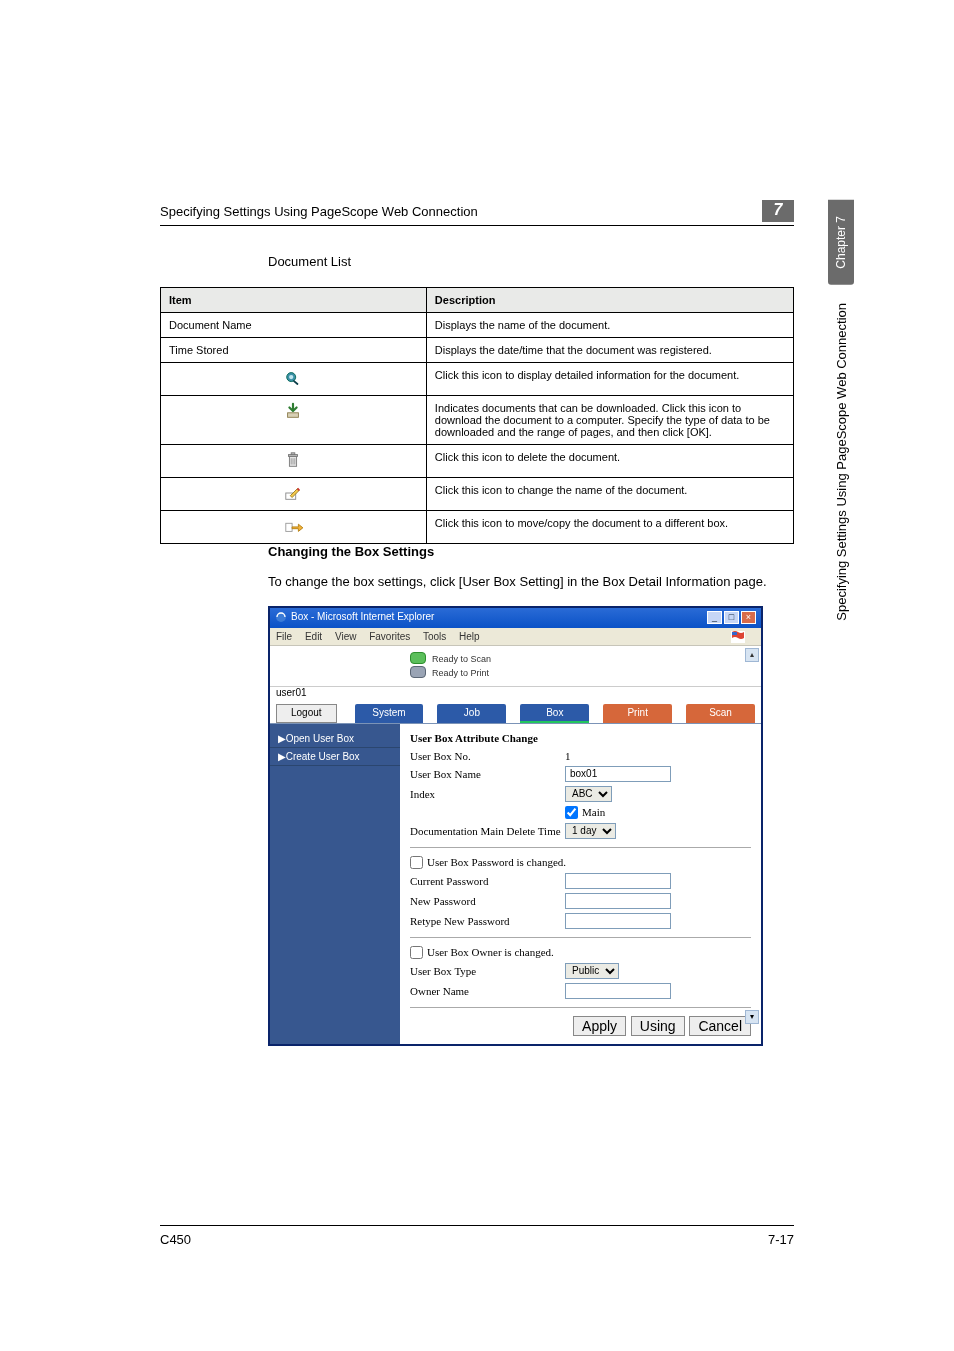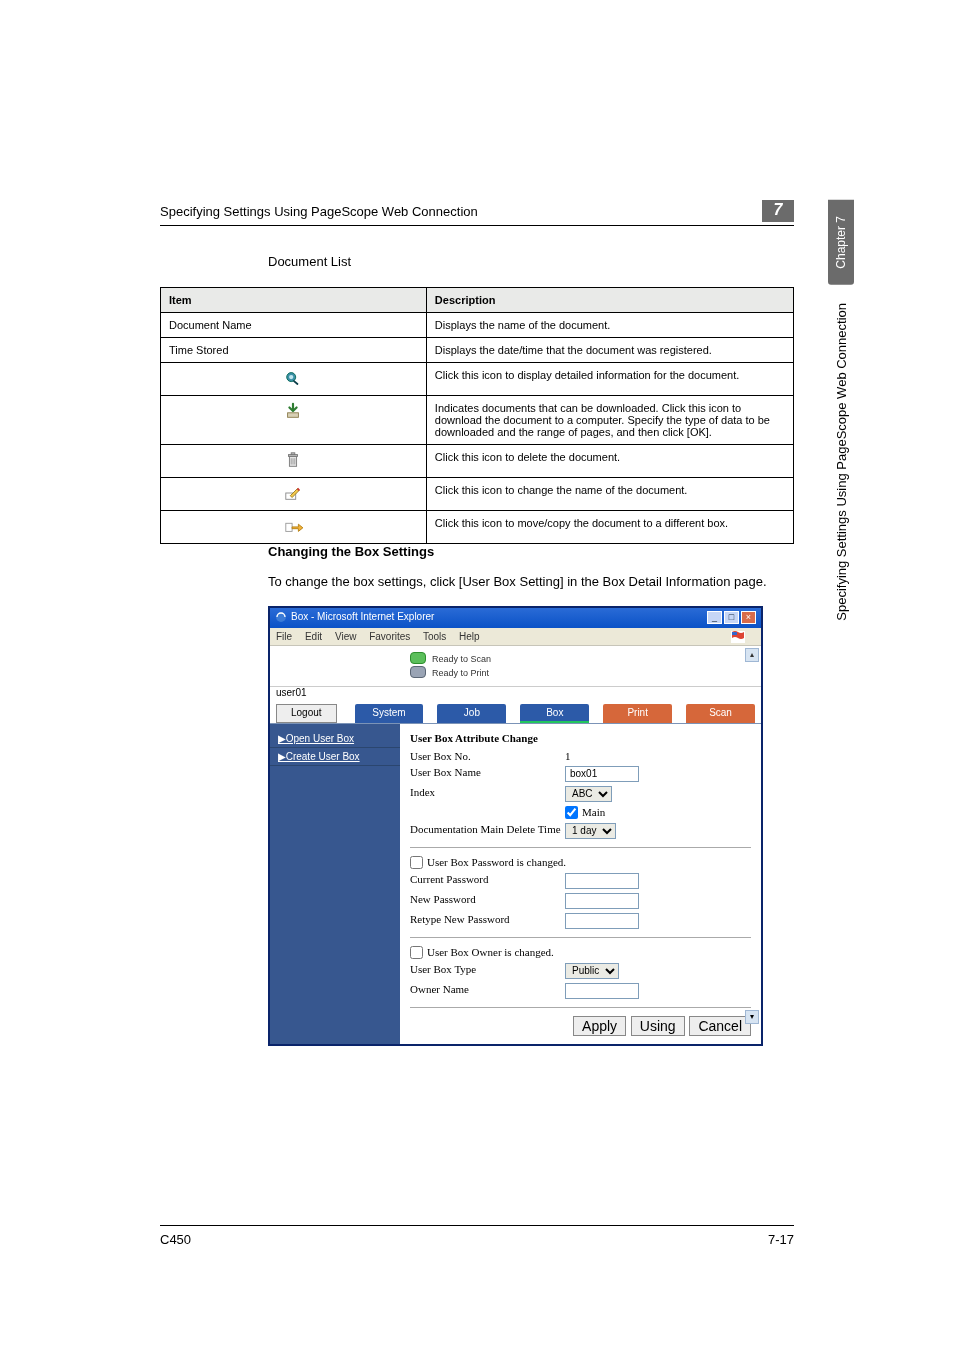--- a/index.html
+++ b/index.html
@@ -193,37 +193,36 @@
     .ss-side {
       width: 130px;
       background: #37578f;
       color: #fff;
       font-size: 10px;
       padding: 6px 0;
     }
     .ss-side-item {
       padding: 3px 8px;
       border-bottom: 1px solid #2b466f;
-      text-decoration: underline;
     }
     .ss-side-item.active { background: #37578f; }
     .ss-main {
       flex: 1;
       background: #fff;
       padding: 8px 10px;
       font-family: "Times New Roman", serif;
       font-size: 11px;
     }
     .ss-main h4 { font-weight: bold; font-size: 11px; margin-bottom: 6px; }
-    .frow { display: flex; margin-bottom: 4px; }
+    .frow { display: flex; align-items: center; margin-bottom: 4px; }
     .flabel { width: 155px; }
     .finput {
       border: 1px solid #7f9db9;
       background: #fff;
-      height: 16px; width: 74px;
+      height: 16px; width: 106px;
       padding: 0 4px;
       font-size: 10px;
       font-family: Arial, sans-serif;
     }
     .fselect {
       border: 1px solid #7f9db9;
       background: #ebebe4;
       height: 16px;
       padding: 0 2px;
       font-size: 10px;

